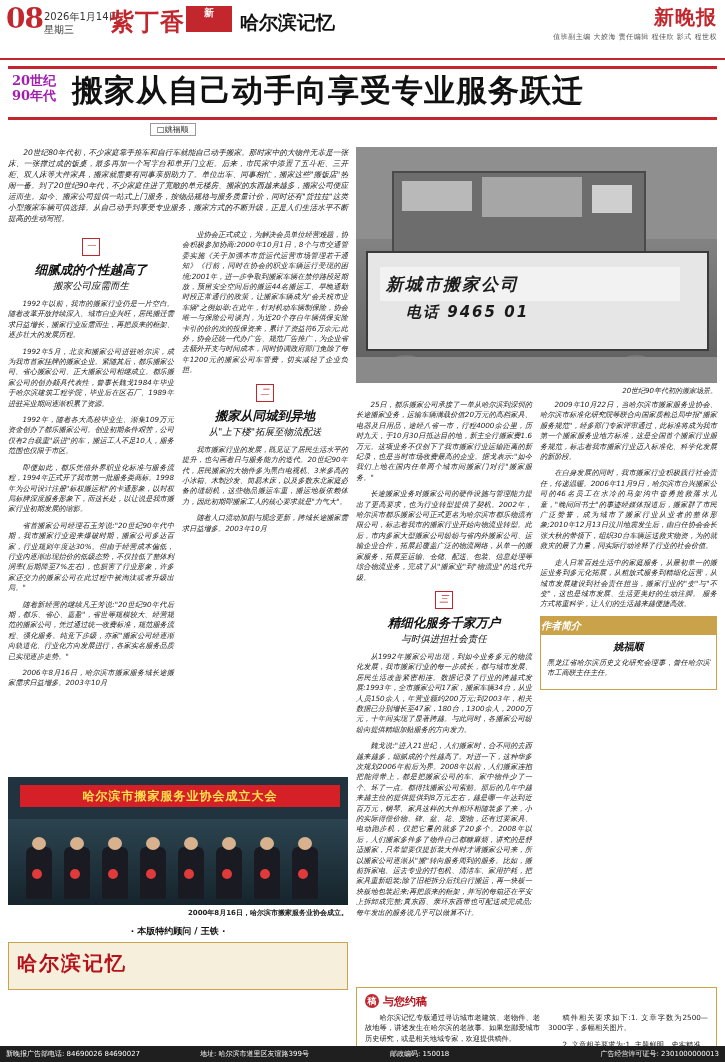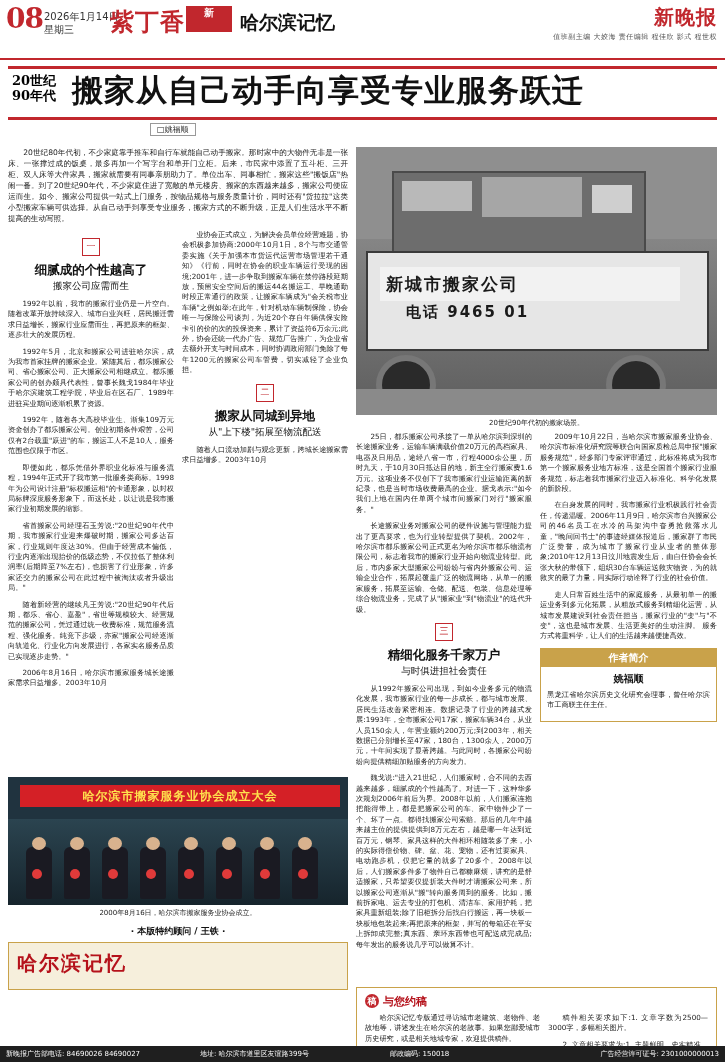--- a/index.html
+++ b/index.html
@@ -11,58 +11,58 @@
   .page-num{position:absolute;left:6px;top:2px;font-size:28px;font-weight:bold;color:#c1272d;letter-spacing:-1px;font-family:"DejaVu Serif","Liberation Serif",serif;}
   .date-block{position:absolute;left:44px;top:10px;font-size:10px;line-height:13px;color:#333;}
   .section-name{position:absolute;left:110px;top:6px;font-size:24px;font-weight:bold;color:#c1272d;font-family:"DejaVu Serif","Liberation Serif",serif;letter-spacing:1px;}
   .seal{position:absolute;left:186px;top:6px;width:46px;height:26px;background:#c1272d;color:#fff;font-size:10px;font-weight:bold;line-height:12px;text-align:center;padding-top:1px;box-sizing:border-box;}
   .col-title{position:absolute;left:240px;top:10px;font-size:19px;font-weight:bold;color:#111;font-family:"DejaVu Serif","Liberation Serif",serif;}
   .paper-logo{position:absolute;right:8px;top:4px;font-size:20px;font-weight:bold;color:#c1272d;font-family:"DejaVu Serif","Liberation Serif",serif;letter-spacing:1px;}
   .credits{position:absolute;right:8px;top:32px;font-size:7px;color:#555;letter-spacing:.5px;}
 
   
   .headline-wrap{position:relative;margin:6px 8px 0 8px;border-top:3px solid #c1272d;border-bottom:3px solid #c1272d;padding:6px 0 8px 0;height:54px;box-sizing:border-box;}
-  .kicker{position:absolute;left:4px;top:4px;font-size:13px;font-weight:bold;line-height:15px;color:#000000;font-family:"DejaVu Serif","Liberation Serif",serif;}
+  .kicker{position:absolute;left:4px;top:4px;font-size:13px;font-weight:bold;line-height:15px;color:#a21caf;font-family:"DejaVu Serif","Liberation Serif",serif;}
   .headline{position:absolute;left:64px;top:1px;font-size:31px;font-weight:bold;letter-spacing:1px;color:#111;font-family:"DejaVu Serif","Liberation Serif",serif;white-space:nowrap;}
   .byline{margin:4px 8px 12px 0;text-align:left;padding-left:150px;font-size:8px;color:#222;}
   .byline span{border:1px solid #999;padding:1px 6px;}
 
   
   .body{position:relative;margin:6px 8px 0 8px;}
   .col{width:167px;}
   .colwide{width:175px;}
   p.t{font-size:7.2px;line-height:10.4px;text-align:justify;margin:0 0 6px 0;color:#1a1a1a;text-indent:2em;}
   h3.sub{font-size:12.5px;font-weight:bold;text-align:center;margin:6px 0 5px 0;line-height:16px;font-family:"DejaVu Serif","Liberation Serif",serif;}
   h3.sub .s{display:block;font-size:9.5px;font-weight:normal;}
   .numbox{width:16px;height:16px;border:1px solid #c1272d;color:#c1272d;font-size:9px;line-height:15px;text-align:center;margin:8px auto 2px auto;}
 
   
   .photo{width:100%;background:#6e6e6e;position:relative;overflow:hidden;}
   .photo .ph-inner{position:absolute;inset:0;}
-  .cap{font-size:7px;color:#222;text-align:center;margin-top:3px;}
+  .cap{font-size:7px;color:#222;text-align:right;margin-top:3px;}
 
   
   .assoc{position:relative;width:100%;height:128px;background:#20333f;overflow:hidden;}
   .assoc .banner{position:absolute;left:12px;top:8px;right:8px;height:22px;background:#d42026;color:#ffe14d;font-size:12px;font-weight:bold;text-align:center;line-height:22px;letter-spacing:1px;}
   .assoc .stage{position:absolute;left:0;right:0;bottom:0;height:86px;background:linear-gradient(#2b4450,#16242c);}
   .assoc .person{position:absolute;bottom:6px;width:26px;height:52px;background:#1a1a22;border-radius:6px 6px 2px 2px;}
   .assoc .person:after{content:"";position:absolute;top:-10px;left:6px;width:14px;height:13px;border-radius:50%;background:#d8b28e;}
   .assoc .flower{position:absolute;bottom:26px;width:10px;height:10px;background:#e03a3a;border-radius:50%;}
 
   
   .adviser{font-size:9px;font-weight:bold;text-align:center;margin:7px 0 4px 0;}
   .logo-box{height:46px;border:1px solid #c9a24a;background:#f6efdc;position:relative;overflow:hidden;}
   .logo-box .lg{position:absolute;left:8px;top:7px;font-size:20px;font-weight:bold;color:#b5121b;font-family:"DejaVu Serif","Liberation Serif",serif;letter-spacing:2px;}
 
   .submit-box{border:1px solid #c9a24a;padding:6px 8px 6px 8px;box-sizing:border-box;}
   .submit-title{font-size:11px;font-weight:bold;color:#b5121b;margin-bottom:4px;font-family:"DejaVu Serif","Liberation Serif",serif;}
   .submit-title .mark{display:inline-block;width:14px;height:14px;background:#c1272d;color:#fff;border-radius:50%;font-size:9px;line-height:14px;text-align:center;margin-right:4px;vertical-align:1px;}
 
   .author-box{border:1px solid #c9a24a;padding:4px 6px;box-sizing:border-box;}
-  .author-title{background:#c9a24a;color:#fff;font-size:10px;font-weight:bold;text-align:center;padding:2px 0;margin:-4px -6px 5px -6px;}
+  .author-title{background:#c9a24a;color:#fff;font-size:10px;font-weight:bold;padding:2px 0;margin:-4px -6px 5px -6px;}
   .author-name{font-size:10px;font-weight:bold;text-align:center;margin-bottom:4px;}
 
   
   .footer{position:absolute;left:0;right:0;bottom:0;height:16px;background:#1f1f1f;color:#fff;font-size:7px;line-height:16px;}
   .footer .f1{position:absolute;left:6px;}
   .footer .f2{position:absolute;left:200px;}
   .footer .f3{position:absolute;left:390px;}
   .footer .f4{position:absolute;right:6px;}
 </style>
 </head>
@@ -87,21 +87,21 @@
     <div class="kicker">
       <div>20世纪</div>
       <div>90年代</div>
     </div>
     <div class="headline">搬家从自己动手向享受专业服务跃迁</div>
   </div>
   <div class="byline"><span>□姚福顺</span></div>
 
   <div class="body">
 
-    <div style="display:flex;gap:8px;">
+    <div style="display:flex;gap:8px;font-style:italic;">
       <div style="width:340px;">
         <p class="t" style="font-size:7.6px;line-height:11px;">20世纪80年代初，不少家庭靠手推车和自行车就能自己动手搬家。那时家中的大物件无非是一张床、一张撑过成的饭桌，最多再加一个写字台和单开门立柜。后来，市民家中添置了五斗柜、三开柜、双人床等大件家具，搬家就需要有同事亲朋助力了。单位出车、同事相忙，搬家这些"搬饭店"热闹一番。到了20世纪90年代，不少家庭住进了宽敞的单元楼房、搬家的东西越来越多，搬家公司便应运而生。如今、搬家公司提供一站式上门服务，按物品规格与服务质量计价，同时还有"货拉拉"这类小型搬家车辆可供选择。从自己动手到享受专业服务，搬家方式的不断升级，正是人们生活水平不断提高的生动写照。</p>
         <div style="display:flex;gap:8px;">
           <div class="col">
             <div class="numbox">一</div>
             <h3 class="sub">
               <span>细腻成的个性越高了</span>
               <span class="s">搬家公司应需而生</span>
             </h3>
             <p class="t">1992年以前，我市的搬家行业仍是一片空白。随着改革开放持续深入、城市自业兴旺，居民搬迁需求日益增长，搬家行业应需而生，再把原来的框架、逐步壮大的发展历程。</p>
@@ -112,27 +112,28 @@
             <p class="t">随着新经营的继续凡王芳说:"20世纪90年代后期，都乐、省心、嘉盈"，省世等规模较大、经营规范的搬家公司，凭过通过统一收费标准，规范服务流程、强化服务。纯竞下步级，亦家"搬家公司经逐渐向轨道化、行业化方向发展进行，各家实名服务品质已实现逐步走势。"</p>
             <p class="t">2006年8月16日，哈尔滨市搬家服务城长途搬家需求日益增多。2003年10月</p>
           </div>
           <div class="col">
             <p class="t">业协会正式成立，为解决会员单位经营难题，协会积极参加协商:2000年10月1日，8个与市交通管委实施《关于加强本市货运代运营市场管理若干通知》《行前，同时在协会的职业车辆运行受现的困境;2001年，进一步争取到搬家车辆在禁停路段延期放，预留安全空间后的搬运44名搬运工、早晚通勤时段正常通行的政策，让搬家车辆成为"会关税市业车辆"之例如举;在此年，针对机动车辆制保险，协会唯一与保险公司谈判，为近20个存自年辆供保安险卡引的价的次的投保资来，累计了资益符6万余元;此外，协会还统一代办广告、规范厂告推广，为企业省去额外开支与时间成本，同时协调政府部门免除了每年1200元的搬家公司车管费，切实减轻了企业负担。</p>
             <div class="numbox">二</div>
             <h3 class="sub">
               <span>搬家从同城到异地</span>
               <span class="s">从"上下楼"拓展至物流配送</span>
             </h3>
+            <p class="t">我市搬家行业的发展，既见证了居民生活水平的提升，也勾画着日与服务能力的造代。20世纪90年代，居民搬家的大物件多为黑白电视机、3米多高的小冰箱、木制沙发、简易木床，以及多数东北家庭必备的缝纫机，这些物品搬运车重，搬运地板依赖体力，因此初期即搬家工人的核心要求就是"力气大"。</p>
             <p class="t">随着人口流动加剧与观念更新，跨城长途搬家需求日益增多。2003年10月</p>
           </div>
         </div>
       </div>
 
       <div class="colwide" style="width:361px;">
-        <div class="photo" style="height:268px;">
+        <div class="photo" style="height:236px;">
           <div class="ph-inner" style="background:linear-gradient(#9a9a9a,#5d5d5d);">
             <div style="position:absolute;left:0;top:0;right:0;height:92px;background:#8f8f8f;"></div>
             <div style="position:absolute;left:36px;top:24px;width:250px;height:78px;background:#6d6d6d;border:2px solid #4a4a4a;"></div>
             <div style="position:absolute;left:46px;top:34px;width:70px;height:30px;background:#b9b9b9;"></div>
             <div style="position:absolute;left:126px;top:30px;width:100px;height:40px;background:#a6a6a6;"></div>
             <div style="position:absolute;left:236px;top:38px;width:40px;height:28px;background:#cfcfcf;"></div>
             <div style="position:absolute;left:10px;top:104px;right:8px;height:96px;background:#e6e6e6;border:2px solid #3a3a3a;"></div>
             <div style="position:absolute;left:24px;top:120px;width:300px;height:34px;background:#f2f2f2;"></div>
             <div style="position:absolute;left:30px;top:126px;font-size:17px;font-weight:bold;color:#1a1a1a;letter-spacing:2px;">新城市搬家公司</div>
             <div style="position:absolute;left:30px;top:156px;font-size:15px;font-weight:bold;color:#1a1a1a;letter-spacing:2px;padding-left:20px;">电话 9465 01</div>
@@ -185,21 +186,21 @@
           <div class="person" style="left:170px;"></div>
             <div class="flower" style="left:176px;"></div>
           <div class="person" style="left:208px;"></div>
             <div class="flower" style="left:214px;"></div>
           <div class="person" style="left:246px;"></div>
             <div class="flower" style="left:252px;"></div>
           <div class="person" style="left:284px;"></div>
             <div class="flower" style="left:290px;"></div>
         </div>
       </div>
-      <div class="cap" style="text-align:center;">2000年8月16日，哈尔滨市搬家服务业协会成立。</div>
+      <div class="cap" style="font-weight:bold;">2000年8月16日，哈尔滨市搬家服务业协会成立。</div>
 
       <div class="adviser">· 本版特约顾问 / 王铁 ·</div>
       <div class="logo-box">
         <div class="lg">哈尔滨记忆</div>
       </div>
     </div>
 
     <div style="position:absolute;left:348px;top:840px;width:361px;">
       <div class="submit-box">
         <div class="submit-title">

